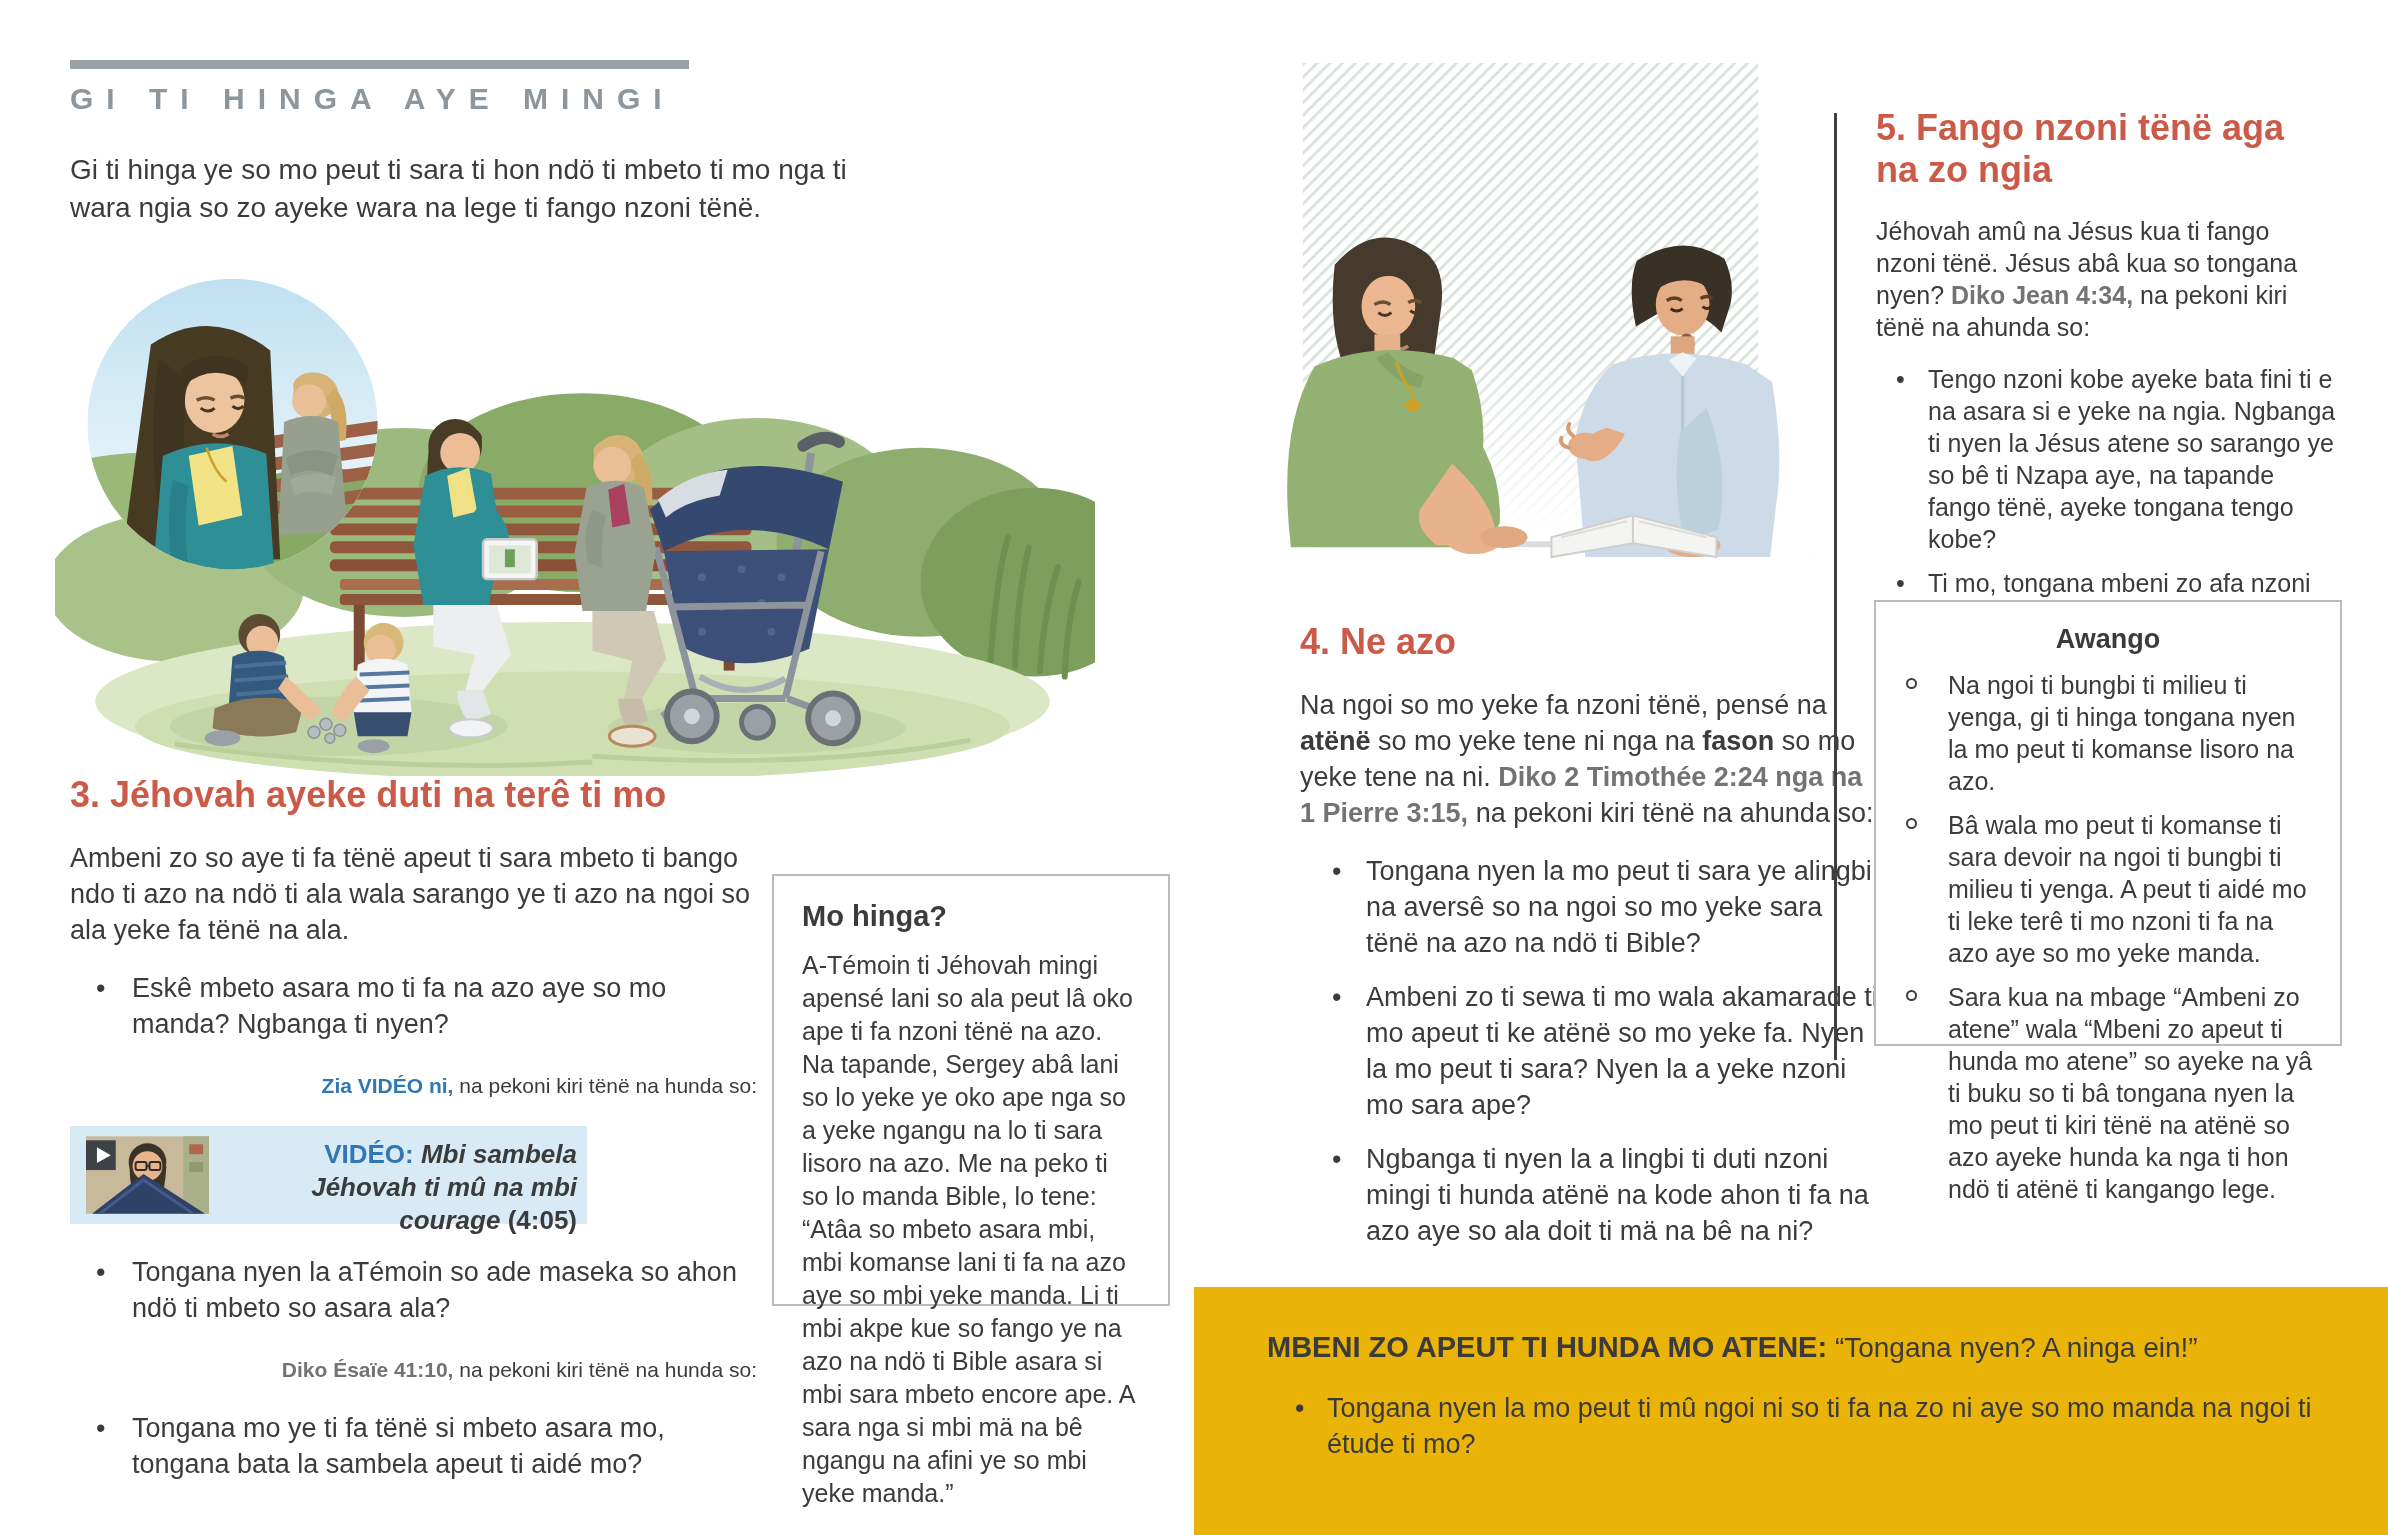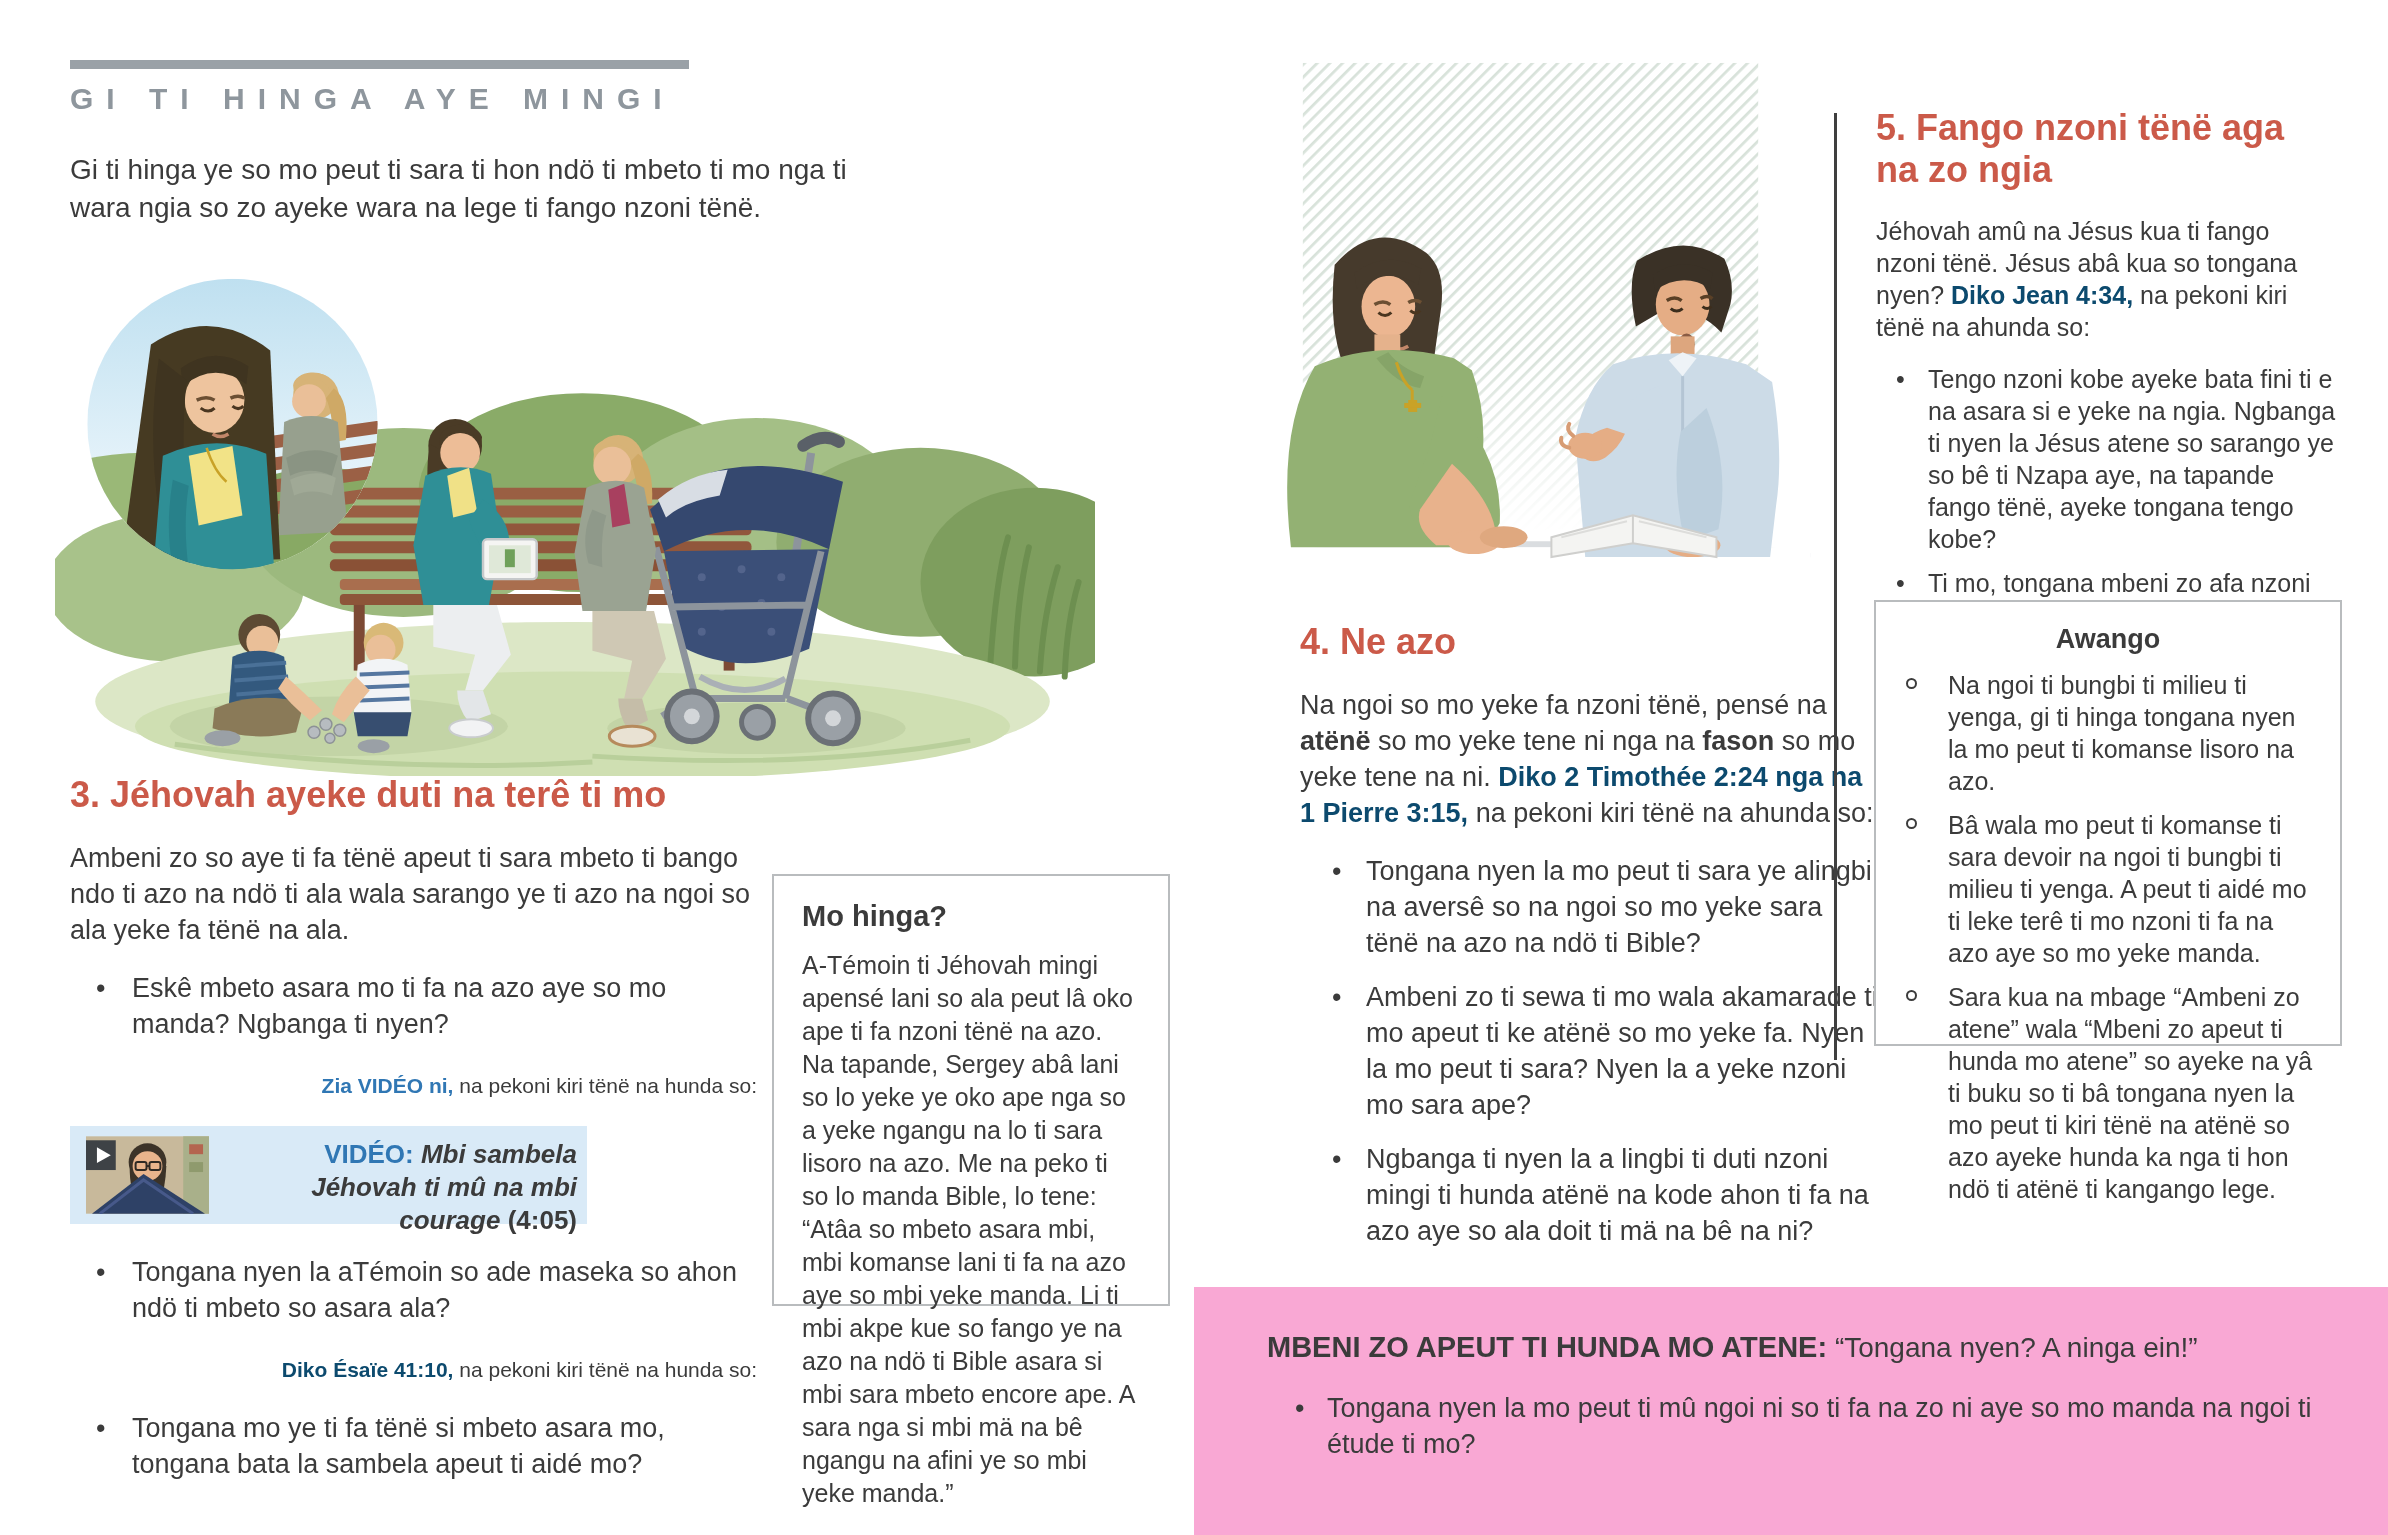--- a/index.html
+++ b/index.html
@@ -12,21 +12,21 @@
   .intro{left:70px;top:151px;width:786px;font-size:28px;line-height:1.34;margin:0;}
   
   .col{position:absolute;}
   .col-left{left:70px;top:774px;width:687px;}
   .col-mid{left:1300px;top:597px;width:582px;margin-top:24px;}
   .col-right{left:1876px;top:107px;width:460px;}
   h2.sec{margin:0 0 24px 0;font-size:36px;line-height:1.16;color:#cb5a49;font-weight:bold;}
   .para{margin:0;font-size:27px;line-height:36px;}
   .col-right .para{font-size:25px;line-height:32px;}
   .bold{font-weight:bold;}
-  .scripture{color:#0c4a6e;font-weight:bold;text-decoration:none;cursor:pointer;}
+  .scripture{color:#737373;font-weight:bold;text-decoration:none;cursor:pointer;}
   .bluelink{color:#3077b4;font-weight:bold;text-decoration:none;cursor:pointer;}
   .lead{margin:26px 0 0 0;font-size:21px;line-height:36px;text-align:right;}
   ul.dots{list-style:none;margin:22px 0 0 0;padding:0;}
   ul.dots li{position:relative;padding-left:62px;font-size:27px;line-height:36px;margin-bottom:16px;}
   ul.dots li::before{content:"\2022";position:absolute;left:26px;top:0;}
   .col-mid ul.dots li{padding-left:66px;margin-bottom:18px;}
   .col-mid ul.dots li::before{left:32px;}
   .col-right ul.dots{margin-top:20px;}
   .col-right ul.dots li{font-size:25px;line-height:32px;padding-left:52px;margin-bottom:12px;}
   .col-right ul.dots li::before{left:20px;}
@@ -42,21 +42,21 @@
   .box h3{margin:0 0 16px 0;font-size:29px;}
   .box .btext{margin:0;font-size:25px;line-height:33px;}
   .awango{left:1874px;top:600px;width:468px;height:446px;padding:22px 26px;}
   .awango h3{font-size:27px;margin-bottom:14px;text-align:center;}
   ul.circ{list-style:none;margin:0;padding:0;}
   ul.circ li{position:relative;padding-left:46px;font-size:25px;line-height:32px;margin-bottom:12px;}
   ul.circ li::before{content:"";position:absolute;left:4px;top:9px;width:11px;height:11px;border:2.5px solid #3c3c3c;border-radius:50%;box-sizing:border-box;}
   
   .divider{left:1834px;top:113px;width:2.5px;height:947px;background:#3f3f3f;}
   
-  .footer{left:1194px;top:1287px;width:1194px;height:249px;background:#f9a8d4;box-sizing:border-box;padding:42px 27px 0 73px;}
+  .footer{left:1194px;top:1287px;width:1194px;height:249px;background:#eab308;box-sizing:border-box;padding:42px 27px 0 73px;}
   .flead{margin:0;font-size:28px;line-height:36px;}
   .flead b{font-size:29px;}
   .footer ul.dots{margin-top:24px;}
   .footer ul.dots li{font-size:27px;padding-left:60px;}
   .footer ul.dots li::before{left:28px;}
   svg{display:block;}
 </style>
 </head>
 <body>
 

